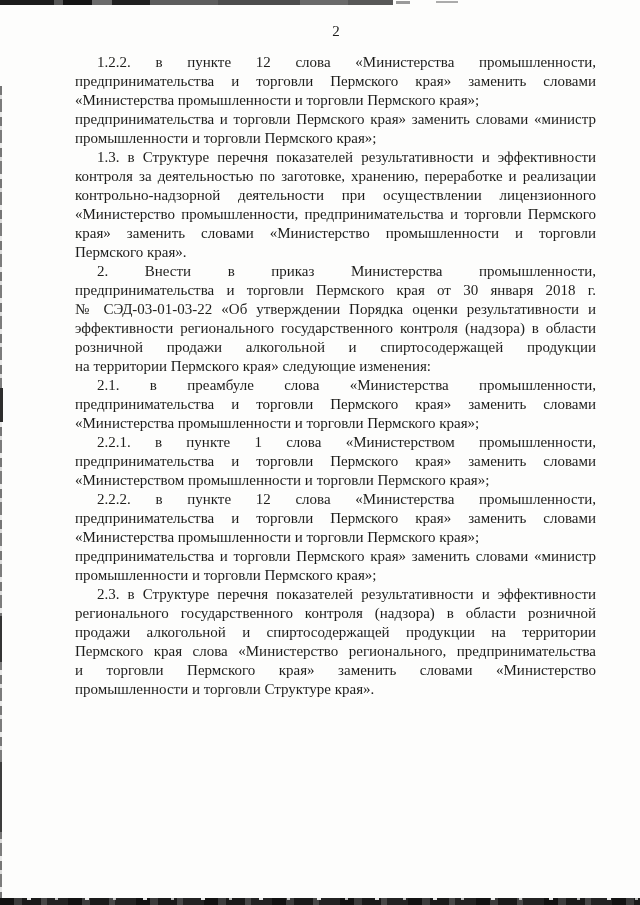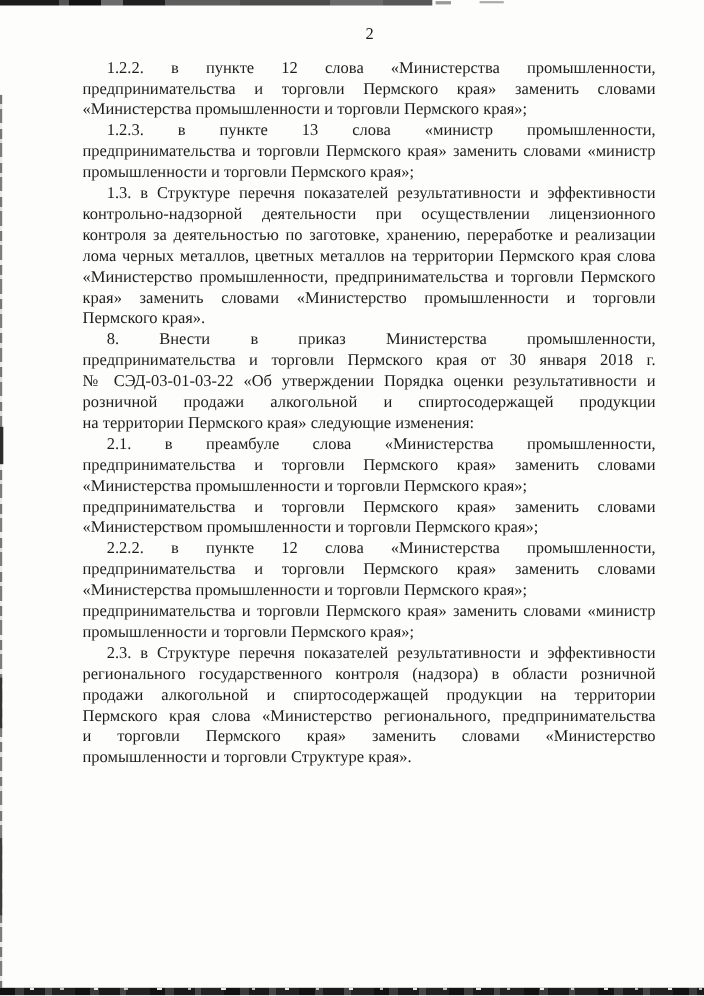--- a/index.html
+++ b/index.html
@@ -96,46 +96,46 @@
 
   <div class="page-number">2</div>
 
   <div class="doc-body" id="doc-body">
       <div class="para">
         <div class="line first">1.2.2. в пункте 12 слова «Министерства промышленности,</div>
         <div class="line">предпринимательства и торговли Пермского края» заменить словами</div>
         <div class="line last">«Министерства промышленности и торговли Пермского края»;</div>
       </div>
       <div class="para">
-        <div class="line first">1.2.3. в пункте 13 слова «министр промышленности,</div>
         <div class="line">предпринимательства и торговли Пермского края» заменить словами «министр</div>
         <div class="line last">промышленности и торговли Пермского края»;</div>
       </div>
       <div class="para">
         <div class="line first">1.3. в Структуре перечня показателей результативности и эффективности</div>
+        <div class="line">контроля за деятельностью по заготовке, хранению, переработке и реализации</div>
         <div class="line">контрольно-надзорной деятельности при осуществлении лицензионного</div>
-        <div class="line">контроля за деятельностью по заготовке, хранению, переработке и реализации</div>
-        <div class="line">лома черных металлов, цветных металлов на территории Пермского края слова</div>
         <div class="line">«Министерство промышленности, предпринимательства и торговли Пермского</div>
         <div class="line">края» заменить словами «Министерство промышленности и торговли</div>
         <div class="line last">Пермского края».</div>
       </div>
       <div class="para">
-        <div class="line first">8. Внести в приказ Министерства промышленности,</div>
+        <div class="line first">2. Внести в приказ Министерства промышленности,</div>
         <div class="line">предпринимательства и торговли Пермского края от 30 января 2018 г.</div>
         <div class="line">№ СЭД-03-01-03-22 «Об утверждении Порядка оценки результативности и</div>
+        <div class="line">эффективности регионального государственного контроля (надзора) в области</div>
         <div class="line">розничной продажи алкогольной и спиртосодержащей продукции</div>
         <div class="line last">на территории Пермского края» следующие изменения:</div>
       </div>
       <div class="para">
         <div class="line first">2.1. в преамбуле слова «Министерства промышленности,</div>
         <div class="line">предпринимательства и торговли Пермского края» заменить словами</div>
         <div class="line last">«Министерства промышленности и торговли Пермского края»;</div>
       </div>
       <div class="para">
+        <div class="line first">2.2.1. в пункте 1 слова «Министерством промышленности,</div>
         <div class="line">предпринимательства и торговли Пермского края» заменить словами</div>
         <div class="line last">«Министерством промышленности и торговли Пермского края»;</div>
       </div>
       <div class="para">
         <div class="line first">2.2.2. в пункте 12 слова «Министерства промышленности,</div>
         <div class="line">предпринимательства и торговли Пермского края» заменить словами</div>
         <div class="line last">«Министерства промышленности и торговли Пермского края»;</div>
       </div>
       <div class="para">
         <div class="line">предпринимательства и торговли Пермского края» заменить словами «министр</div>

